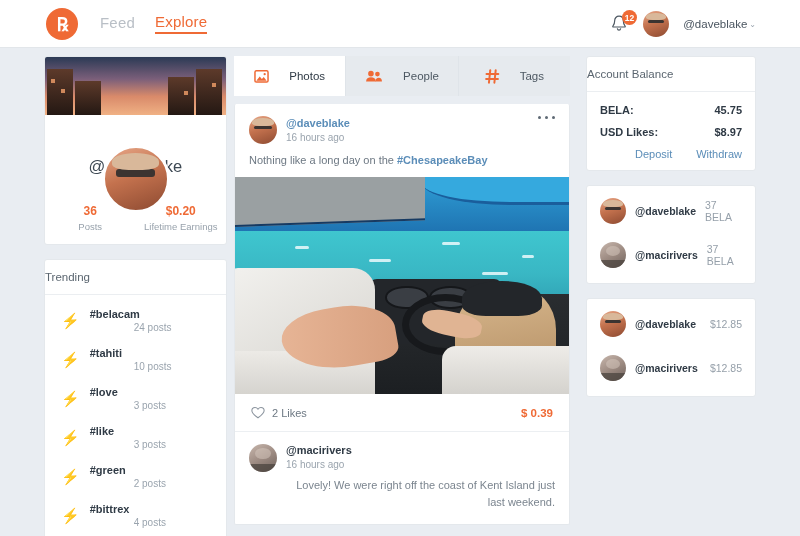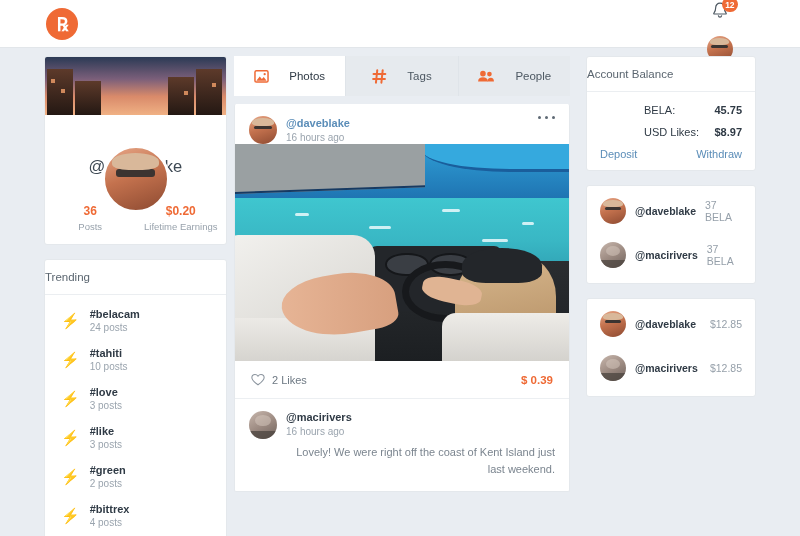--- a/index.html
+++ b/index.html
@@ -44,21 +44,21 @@
     background: #eef1f5;
     display: flex; align-items: center;
     padding: 0 12px;
   }
   .searchbar .ph {
     font-size: 11.5px; color: #a8b0b8; flex: 1;
   }
   .search-ico { width: 13px; height: 13px; opacity: .55; }
   .header-right {
     position: absolute; right: 44px; top: 0; height: 48px;
-    display: flex; align-items: center; gap: 14px; flex-direction: column;
+    display: flex; align-items: center; gap: 14px;
   }
   .bell-wrap { position: relative; width: 20px; height: 22px; }
   .badge {
     position: absolute; top: -3px; right: -8px;
     min-width: 15px; height: 15px; border-radius: 8px;
     background: #ef6a35; color: #fff;
     font-size: 8.5px; font-weight: bold;
     display: flex; align-items: center; justify-content: center;
     padding: 0 3px;
   }
@@ -132,21 +132,21 @@
   .card-head {
     padding: 11px 0; font-size: 11.5px; color: #5b6670;
     border-bottom: 1px solid #ebeef1;
   }
   .trend-row {
     display: flex; align-items: center; gap: 10px;
     padding: 7px 14px 7px 16px;
   }
   .bolt { color: #ef6a35; font-size: 15px; line-height: 1; }
   .tag-name { font-size: 11px; color: #2f3a45; font-weight: bold; }
-  .tag-cnt { font-size: 10px; color: #9aa4ae; margin-top: 2px; }
+  .tag-cnt { font-size: 10px; color: #9aa4ae; margin-top: 2px; margin-left: 44px; }
 
   
   .center-col { position: absolute; left: 234px; top: 56px; width: 336px; }
   .tabs { display: flex; height: 40px; }
   .tab {
     flex: 1; display: flex; align-items: center; justify-content: center;
     gap: 20px; background: #e6eaee; cursor: pointer;
     border-right: 1px solid #dfe4e9;
     font-size: 11.5px; color: #4d5862;
   }
@@ -253,44 +253,48 @@
   .c-handle { font-size: 11px; color: #2f3a45; font-weight: bold; }
   .c-time { font-size: 10px; color: #9aa4ae; margin-top: 3px; }
   .c-text { font-size: 11px; color: #7b858f; margin-top: 7px; line-height: 1.5; text-align: right; }
 
   
   .right-col { position: absolute; left: 586px; top: 56px; width: 170px; }
   .bal-row {
     display: flex; justify-content: space-between; align-items: center;
     padding: 5px 13px; font-size: 11px;
   }
-  .bal-k { color: #2f3a45; font-weight: normal; margin-left: 44px; }
+  .bal-k { color: #2f3a45; font-weight: bold; }
   .bal-v { color: #2f3a45; font-weight: bold; }
   .bal-body { padding: 7px 0 10px; }
   .link-row {
     display: flex; justify-content: space-between;
-    padding: 5px 13px 0; font-size: 11px;
+    padding: 5px 13px 0; font-size: 11px; margin-left: 35px;
   }
   .lnk { color: #5b8db8; cursor: pointer; }
   .user-card { margin-top: 14px; }
   .user-row {
     display: flex; align-items: center; gap: 9px;
     padding: 9px 13px;
   }
   .u-name { font-size: 10.5px; color: #2f3a45; font-weight: bold; flex: 1; }
   .u-val { font-size: 10.5px; color: #96a0aa; }
 </style>
 </head>
 <body>
 
 <div class="page">
 
   <div class="header">
     <div class="logo">℞</div>
 
+    <div class="nav">
+      <div class="nav-item">Feed</div>
+      <div class="nav-item active">Explore</div>
+    </div>
 
 
     <div class="header-right">
       <div class="bell-wrap">
         <svg width="20" height="21" viewBox="0 0 20 21">
           <path d="M10 3.2c-2.6 0-4.3 1.9-4.3 4.4 0 3.3-.9 4.6-1.8 5.5-.3.3-.1.9.4.9h11.4c.5 0 .7-.6.4-.9-.9-.9-1.8-2.2-1.8-5.5 0-2.5-1.7-4.4-4.3-4.4z" fill="none" stroke="#4d5862" stroke-width="1.2"></path>
           <path d="M8.3 15.4c.2 1 .9 1.7 1.7 1.7s1.5-.7 1.7-1.7" fill="none" stroke="#4d5862" stroke-width="1.2"></path>
         </svg>
         <div class="badge">12</div>
       </div>
@@ -393,63 +397,66 @@
     <div class="tabs">
       <div class="tab active">
         <span class="tab-ico">
           <svg width="15" height="14" viewBox="0 0 16 15">
             <rect x="1" y="2" width="14" height="12" rx="1.5" fill="none" stroke="#ef6a35" stroke-width="1.6"></rect>
             <path d="M2.5 12.5l3.6-4.4 2.3 2.6 2-2.2 3.1 4z" fill="#ef6a35"></path>
             <circle cx="11.4" cy="5.6" r="1.2" fill="#ef6a35"></circle>
           </svg>
         </span>
         <span>Photos</span>
+      </div>
+      <div class="tab">
+        <span class="tab-ico">
+          <svg width="18" height="14" viewBox="0 0 20 14">
+            <circle cx="6.6" cy="4.4" r="3.1" fill="#ef6a35"></circle>
+            <circle cx="13.8" cy="4.9" r="2.6" fill="#ef6a35"></circle>
+            <path d="M1.2 13c0-3 2.4-4.6 5.4-4.6S12 10 12 13z" fill="#ef6a35"></path>
+            <path d="M11.4 13c.2-2.6 1.6-4 4-4 2.2 0 3.4 1.4 3.4 4z" fill="#ef6a35"></path>
+          </svg>
+        </span>
+        <span>People</span>
       </div>
       <div class="tab">
         <span class="tab-ico">
           <svg width="15" height="15" viewBox="0 0 16 16">
             <g stroke="#ef6a35" stroke-width="2.1" stroke-linecap="round">
               <line x1="5.6" y1="1.4" x2="4.2" y2="14.6"></line>
               <line x1="11.4" y1="1.4" x2="10" y2="14.6"></line>
               <line x1="1.6" y1="5.4" x2="14.2" y2="5.4"></line>
               <line x1="1.2" y1="10.6" x2="13.8" y2="10.6"></line>
             </g>
           </svg>
         </span>
         <span>Tags</span>
       </div>
-      <div class="tab">
-        <span class="tab-ico">
-          <svg width="18" height="14" viewBox="0 0 20 14">
-            <circle cx="6.6" cy="4.4" r="3.1" fill="#ef6a35"></circle>
-            <circle cx="13.8" cy="4.9" r="2.6" fill="#ef6a35"></circle>
-            <path d="M1.2 13c0-3 2.4-4.6 5.4-4.6S12 10 12 13z" fill="#ef6a35"></path>
-            <path d="M11.4 13c.2-2.6 1.6-4 4-4 2.2 0 3.4 1.4 3.4 4z" fill="#ef6a35"></path>
-          </svg>
-        </span>
-        <span>People</span>
-      </div>
     </div>
 
     <div class="post">
       <div class="post-top">
         <div class="post-user">
           <div class="avatar av-dave" style="width:28px;height:28px"></div>
           <div>
             <div class="post-handle">@daveblake</div>
             <div class="post-time">16 hours ago</div>
           </div>
         </div>
         <div class="dots">
           <i></i>
             <i></i>
             <i></i>
         </div>
       </div>
 
+      <div class="post-caption">
+        <span>Nothing like a long day on the </span><b>#ChesapeakeBay</b>
+      </div>
 
       <div class="photo">
         <div class="ph-sky"></div>
         <div class="ph-canopy2"></div>
         <div class="ph-canopy"></div>
         <div class="ph-water"></div>
         <div class="ph-spark" style="left:18%;top:32%;width:14px;height:3px"></div>
         <div class="ph-spark" style="left:40%;top:38%;width:22px;height:3px"></div>
         <div class="ph-spark" style="left:62%;top:30%;width:18px;height:3px"></div>
         <div class="ph-spark" style="left:74%;top:44%;width:26px;height:3px"></div>

